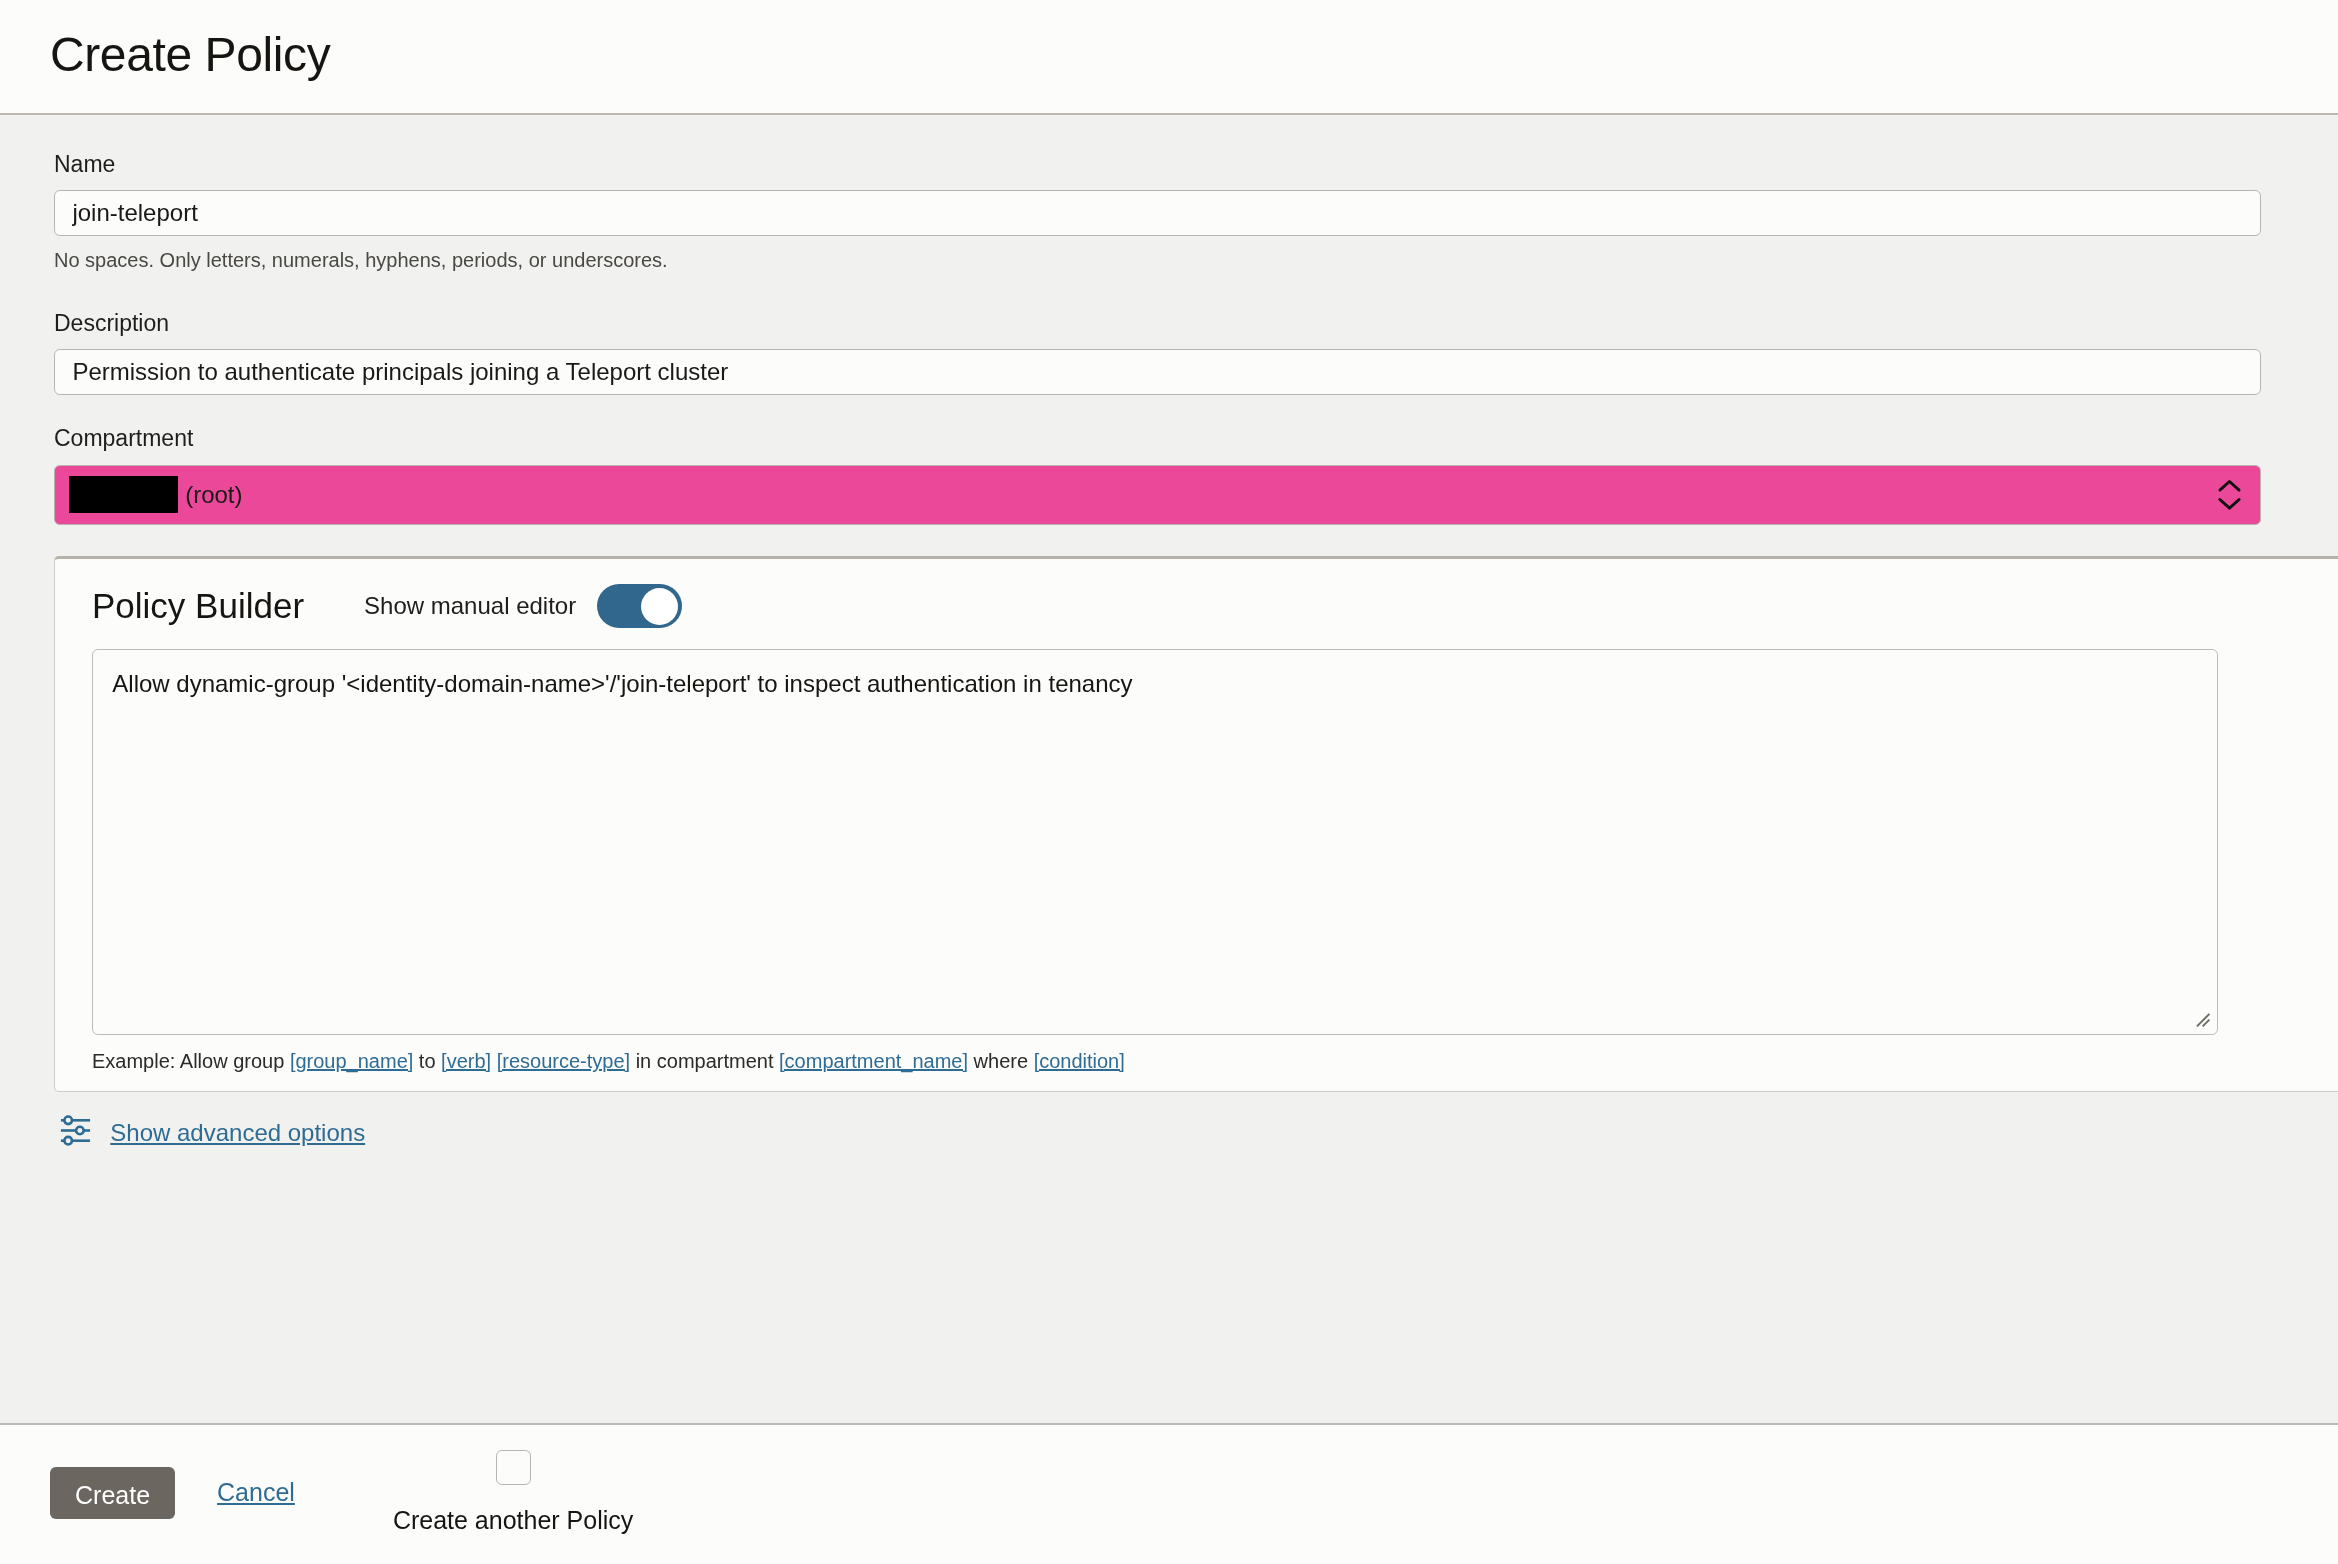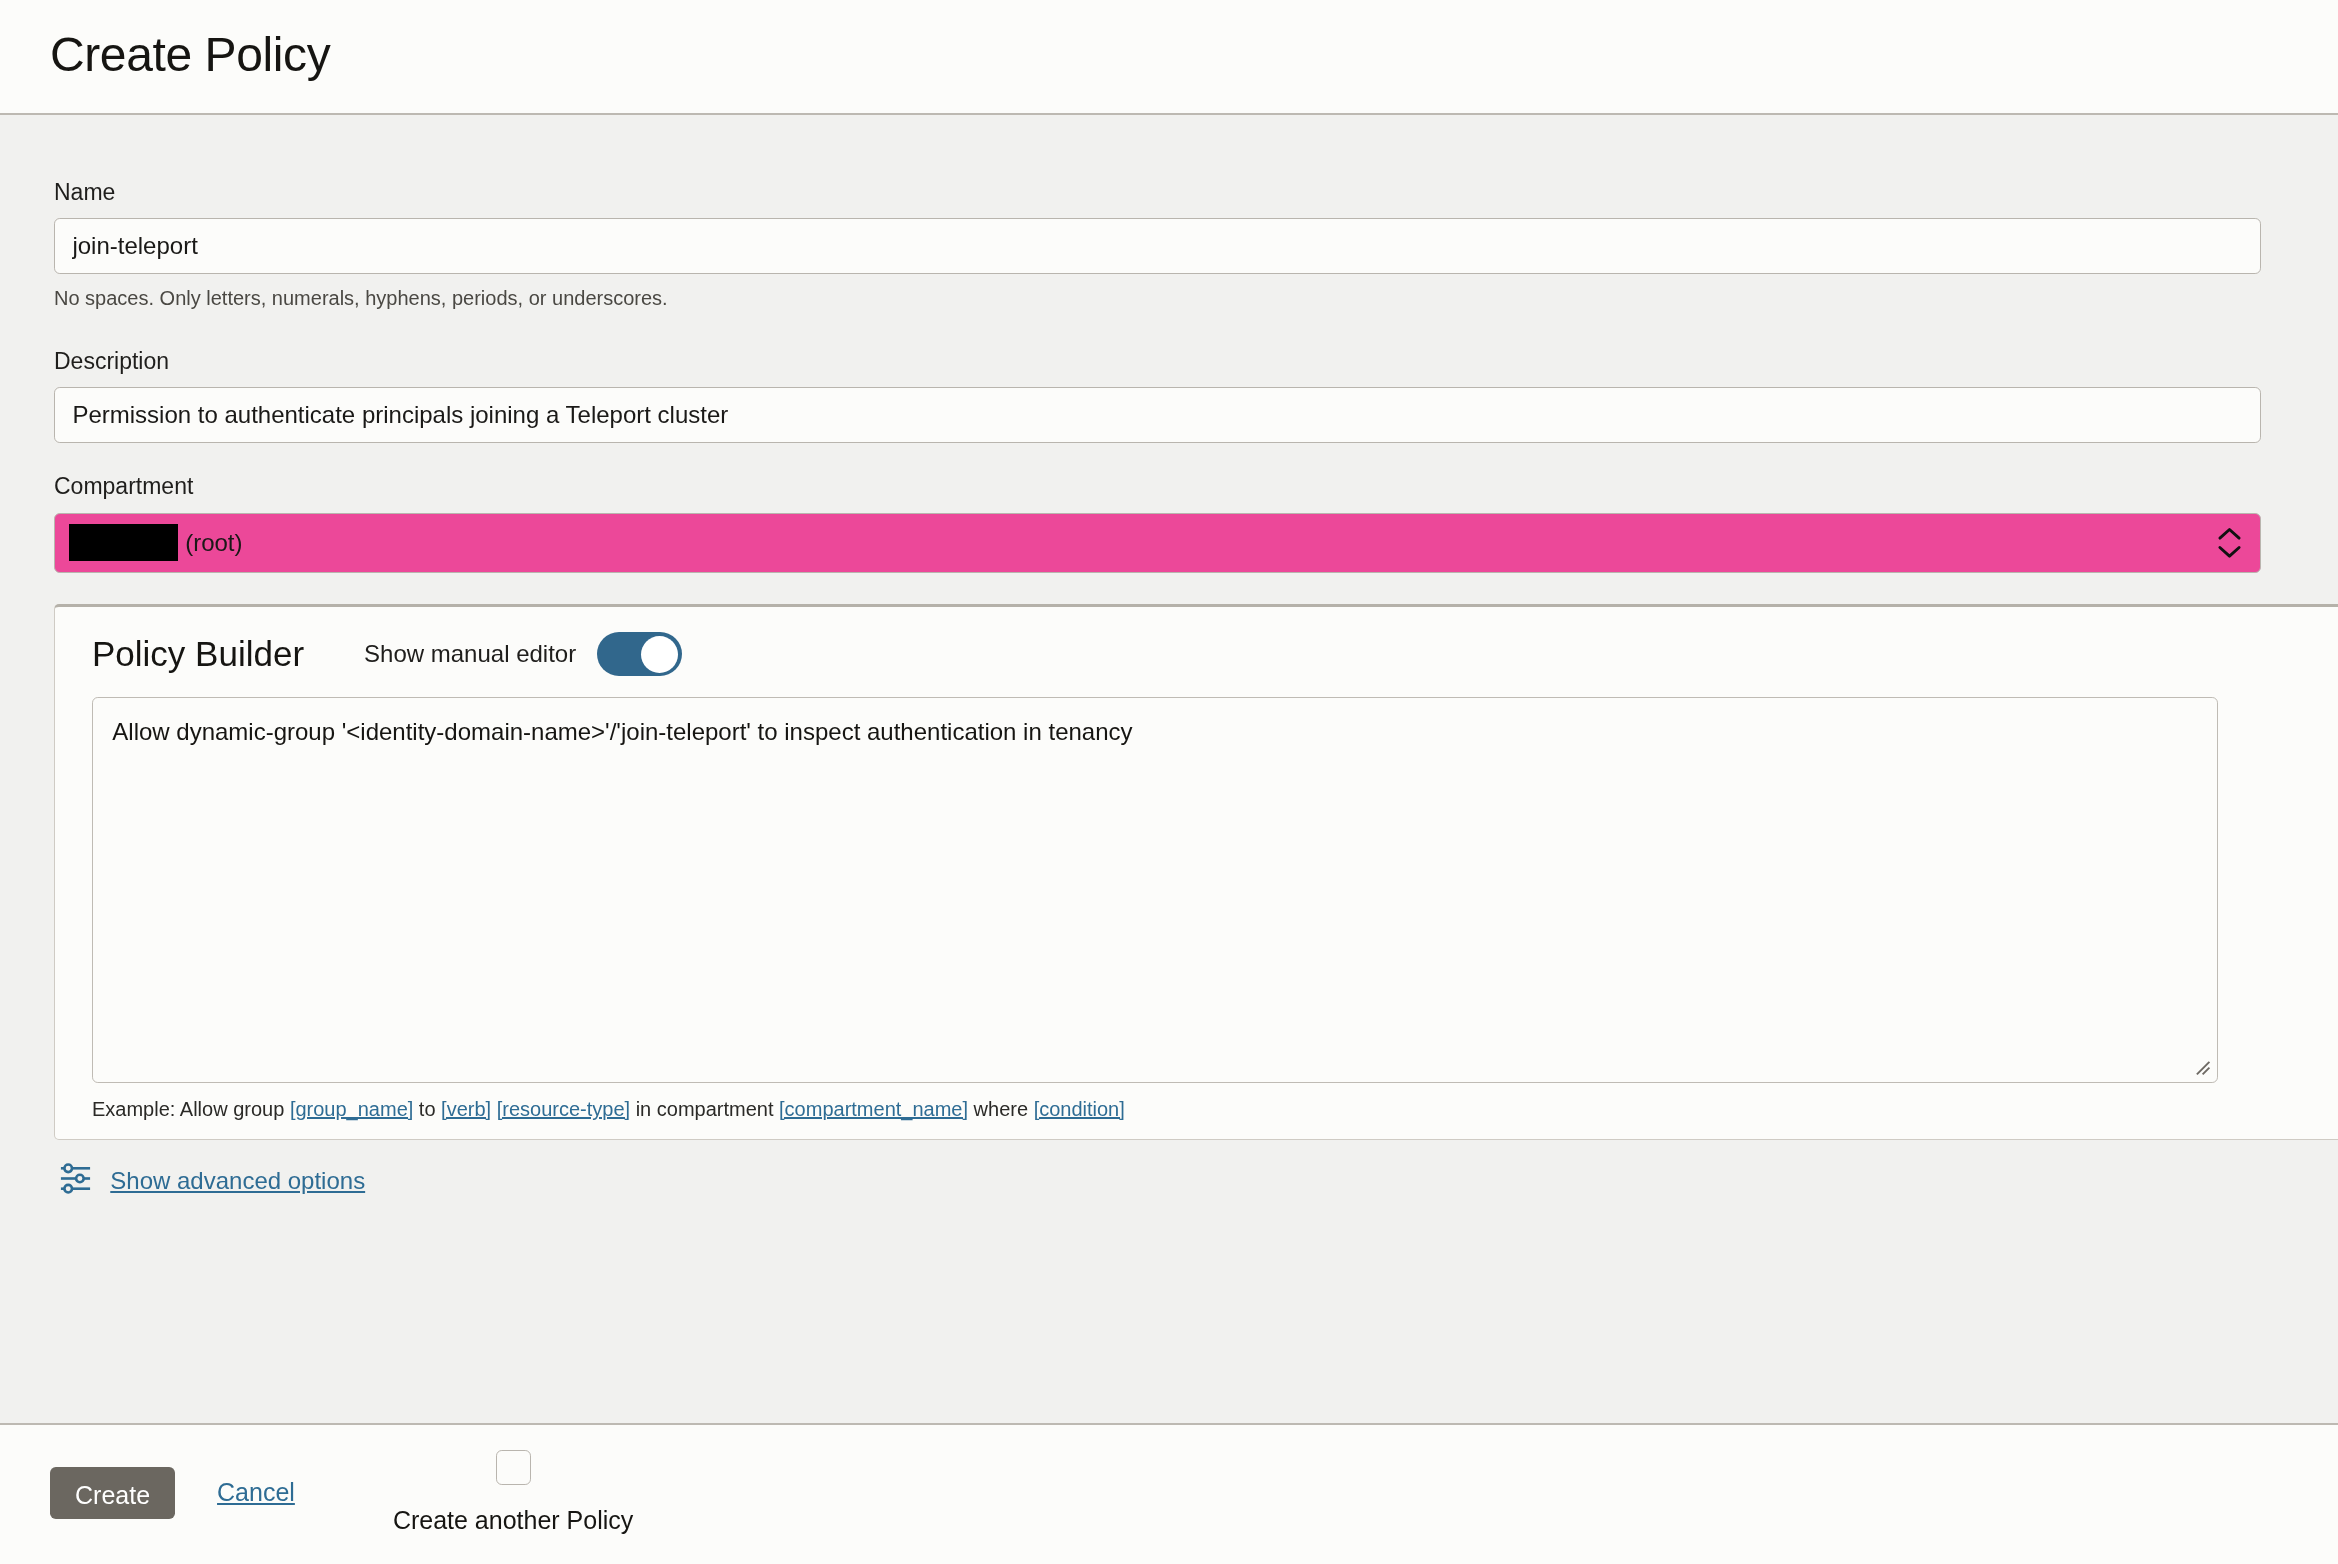--- a/index.html
+++ b/index.html
@@ -10,21 +10,20 @@
     font-family: "Liberation Sans", sans-serif;
     -webkit-font-smoothing: antialiased;
   }
   .page {
     position: relative;
     width: 2338px; height: 1564px;
     background: #F1F1EF;
     overflow: hidden;
     display: flex;
     flex-direction: column;
-    gap: 28px;
   }
 
   
   .header {
     background: #FCFCFA;
     border-bottom: 2.9px solid #BDB9B2;
     padding: 27px 0 29px 50px;
     flex: 0 0 auto;
   }
   .header-title {
@@ -46,21 +45,21 @@
   .field { margin-bottom: 0; }
   .field-label {
     font-size: 23px;
     color: #1F1E1C;
     line-height: 1.3;
     margin-bottom: 10.6px;
     display: block;
   }
   .text-input {
     width: 2207px;
-    height: 56px;
+    height: 46px;
     background: #FCFCFA;
     border: 1.9px solid #B9B5AE;
     border-radius: 5.8px;
     font-family: "Liberation Sans", sans-serif;
     font-size: 24px;
     color: #1A1917;
     padding: 0 17.4px;
     line-height: 56px;
     display: block;
   }

